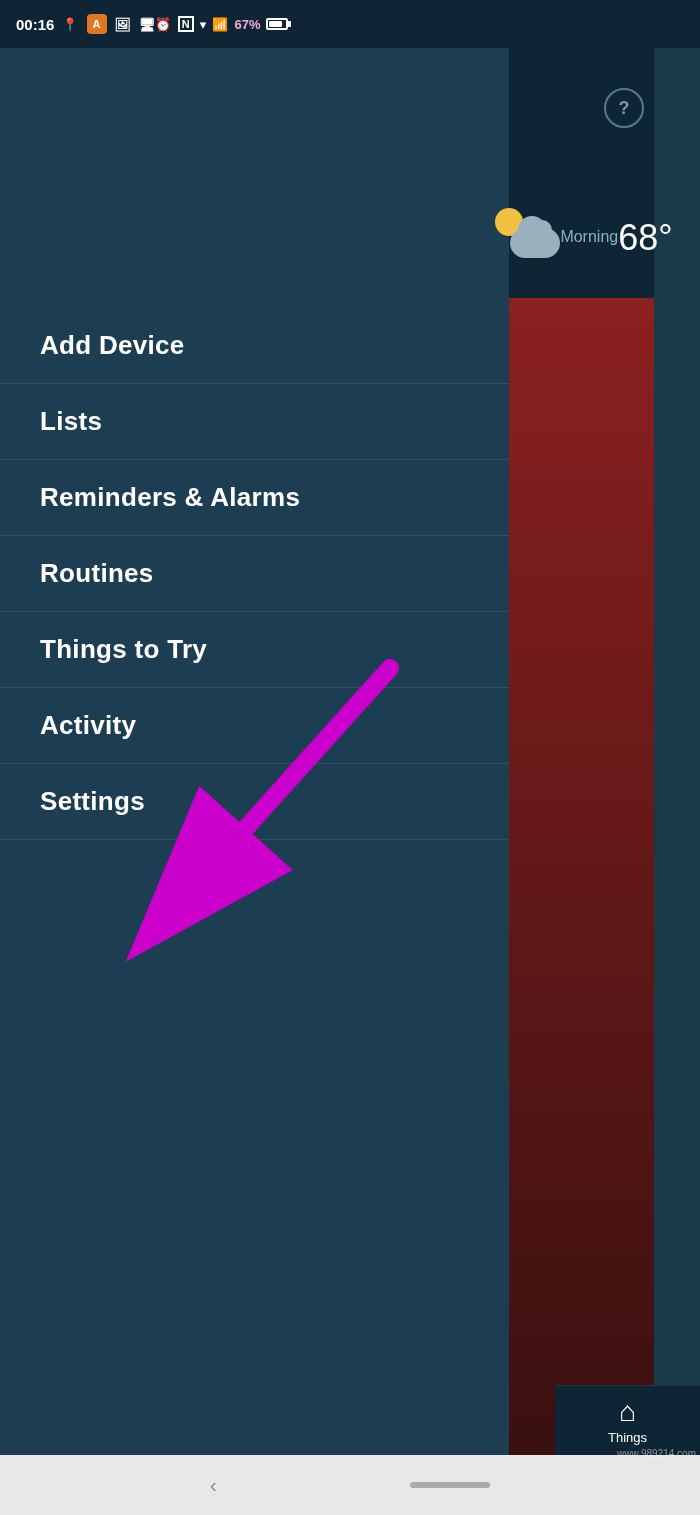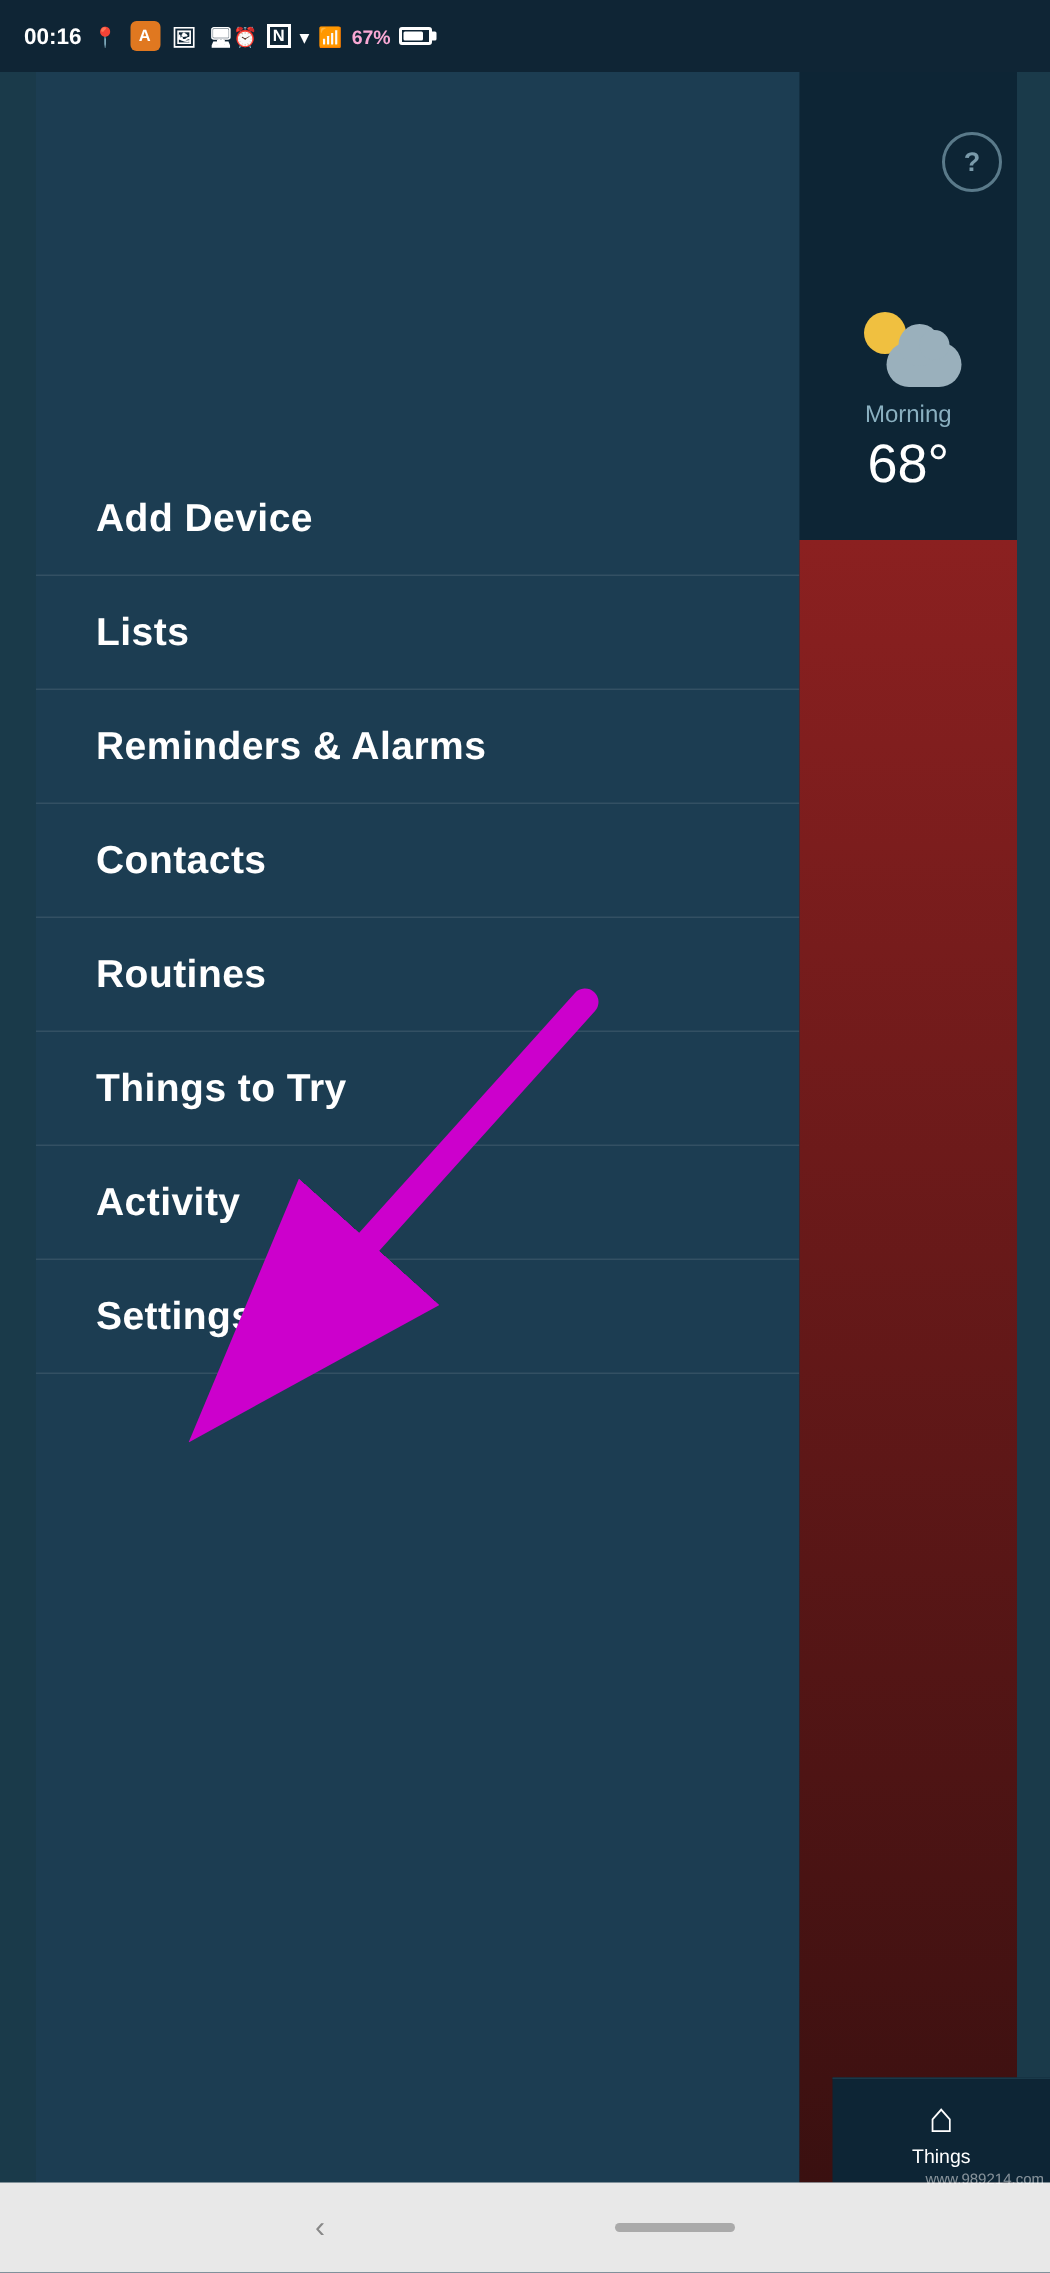--- a/index.html
+++ b/index.html
@@ -105,21 +105,20 @@
     }
 
     
     .menu-panel {
       width: 509px;
       height: 100%;
       background: #1c3d52;
       padding: 0;
       display: flex;
       flex-direction: column;
-      margin-left: 24px;
     }
 
     .menu-top-space {
       height: 260px;
     }
 
     .menu-item {
       padding: 22px 40px;
       color: white;
       font-size: 26px;
@@ -155,21 +154,21 @@
       font-weight: bold;
       margin-top: 40px;
       margin-right: 10px;
       align-self: flex-end;
       cursor: pointer;
     }
 
     .weather-section {
       margin-top: 80px;
       display: flex;
-      flex-direction: column;
+      flex-direction: row;
       align-items: center;
     }
 
     .weather-icon {
       width: 70px;
       height: 50px;
       position: relative;
       margin-bottom: 10px;
     }
 
@@ -349,23 +348,20 @@
     <div class="menu-item">
       <span>Add Device</span>
     </div>
     <div class="menu-item">
       <span>Lists</span>
     </div>
     <div class="menu-item">
       <span>Reminders &amp; Alarms</span>
     </div>
     <div class="menu-item">
-      <span>Contacts</span>
-    </div>
-    <div class="menu-item">
       <span>Routines</span>
     </div>
     <div class="menu-item">
       <span>Things to Try</span>
     </div>
     <div class="menu-item">
       <span>Activity</span>
     </div>
     <div class="menu-item">
       <span>Settings</span>

